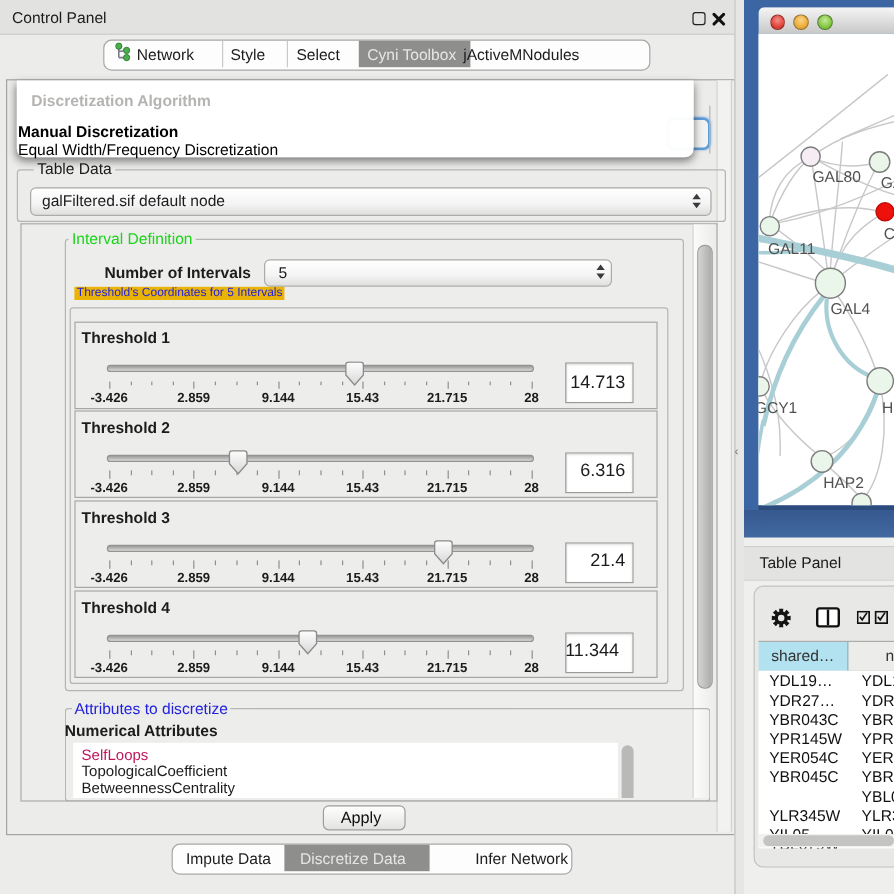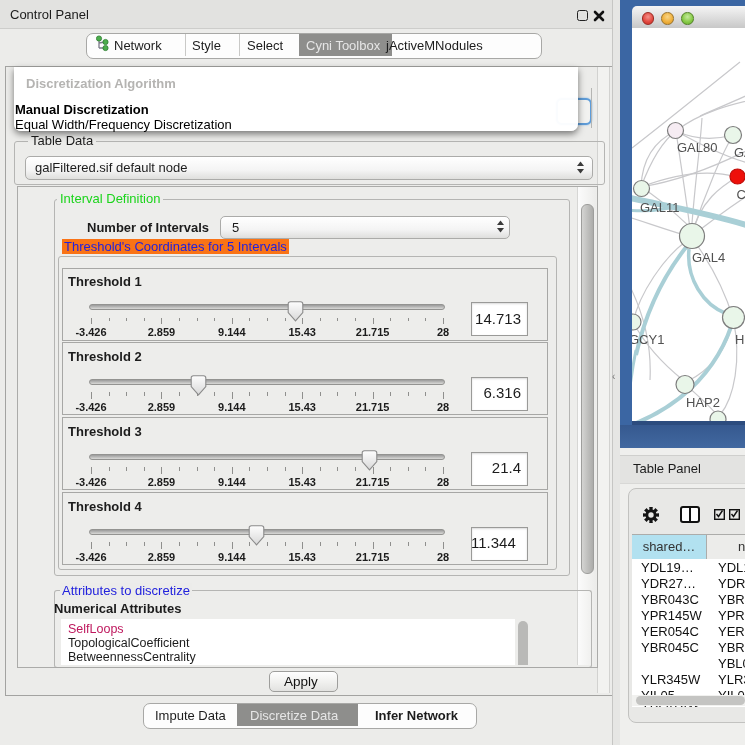--- a/index.html
+++ b/index.html
@@ -61,21 +61,21 @@
 
   <div class="abs b13" style="left:87px;top:220px;font-weight:bold;">Number of Intervals</div>
   <div class="abs" style="left:220px;top:216px;width:288px;height:21px;border:1px solid #ABABA9;border-radius:5px;background:linear-gradient(#FFFFFF,#F4F4F4 60%,#DFDFDD);"></div>
   <div class="abs b13" style="left:232px;top:220px;">5</div>
   <svg class="abs" style="left:496px;top:220px;" width="9" height="13" viewBox="0 0 9 13">
     <path d="M4.5,0.5 L8,5 L1,5 Z" fill="#3a3a3a"></path>
       <path d="M4.5,12.5 L8,8 L1,8 Z" fill="#3a3a3a"></path>
   </svg>
 
   <div class="abs" style="left:58px;top:256px;width:497px;height:312px;border:1px solid #B5B5B3;border-radius:3px;"></div>
-  <div class="abs" style="left:62px;top:239px;background:#f97316;padding:0 2px;font-size:13px;color:#2222DD;">Threshold's Coordinates for 5 Intervals</div>
+  <div class="abs" style="left:62px;top:239px;background:#eab308;padding:0 2px;font-size:10px;color:#2222DD;">Threshold's Coordinates for 5 Intervals</div>
 
   <div id="rows">
 <div class="abs" style="left:62px;top:267.5px;width:484px;height:71px;border:1px solid #A7A7A5;background:#EDEDEB;"></div>
 <div class="abs b13" style="left:68px;top:274.0px;font-weight:bold;">Threshold 1</div>
 <div class="abs" style="left:89px;top:304.0px;width:354px;height:4px;border:1px solid #939391;border-radius:4px;background:linear-gradient(#9A9A9A,#D9D9D7);"></div>
 <div class="abs" style="left:91.0px;top:317.5px;width:1px;height:6.5px;background:#8F8F8D;"></div>
 <div class="abs" style="left:108.6px;top:317.5px;width:1px;height:3.5px;background:#8F8F8D;"></div>
 <div class="abs" style="left:126.2px;top:317.5px;width:1px;height:3.5px;background:#8F8F8D;"></div>
 <div class="abs" style="left:143.8px;top:317.5px;width:1px;height:3.5px;background:#8F8F8D;"></div>
 <div class="abs" style="left:161.4px;top:317.5px;width:1px;height:6.5px;background:#8F8F8D;"></div>
@@ -246,21 +246,21 @@
   <div class="abs" style="left:68px;top:650px;font-size:12.5px;color:#1c1c1c;">BetweennessCentrality</div>
   <div class="abs" style="left:518px;top:621px;width:10px;height:44px;background:#B9B9B7;border-radius:5px 5px 0 0;"></div>
 
   <div class="abs" style="left:269px;top:671px;width:67px;height:19px;border:1px solid #9E9E9C;border-radius:5px;background:linear-gradient(#FEFEFE,#F0F0EE 55%,#E2E2E0);"></div>
   <div class="abs" style="left:284px;top:674px;font-size:13.5px;color:#111;">Apply</div>
 
   <div class="abs" style="left:143px;top:703px;width:332px;height:24px;background:#FDFDFD;border:1px solid #A8A8A6;border-radius:7px;"></div>
   <div class="abs" style="left:237px;top:704px;width:121px;height:22px;background:#8E8E8C;"></div>
   <div class="abs b13" style="left:155px;top:708px;">Impute Data</div>
   <div class="abs b13" style="left:250px;top:708px;color:#E6E6E6;">Discretize Data</div>
-  <div class="abs b13" style="left:375px;top:708px;font-weight:bold;">Infer Network</div>
+  <div class="abs b13" style="left:396px;top:708px;">Infer Network</div>
 
   <div class="abs" style="left:556px;top:98px;width:32px;height:23px;border:2px solid #5E9CD8;border-radius:6px;background:#F2F2F0;box-shadow:0 0 2px #7FB3E3;"></div>
   <div class="abs" style="left:591px;top:88px;width:1px;height:40px;background:#B5B5B3;"></div>
 
   <div class="abs" style="left:14px;top:67px;width:564px;height:64px;background:rgba(255,255,255,0.97);border-radius:0 0 7px 7px;box-shadow:0 3px 7px rgba(0,0,0,0.5);"></div>
   <div class="abs" style="left:26px;top:76px;font-size:13px;color:#B5B4B2;font-weight:bold;">Discretization Algorithm</div>
   <div class="abs" style="left:15px;top:102px;font-size:13px;font-weight:bold;color:#000;">Manual Discretization</div>
   <div class="abs" style="left:15px;top:117px;font-size:13px;color:#000;">Equal Width/Frequency Discretization</div>
 </div>
 

